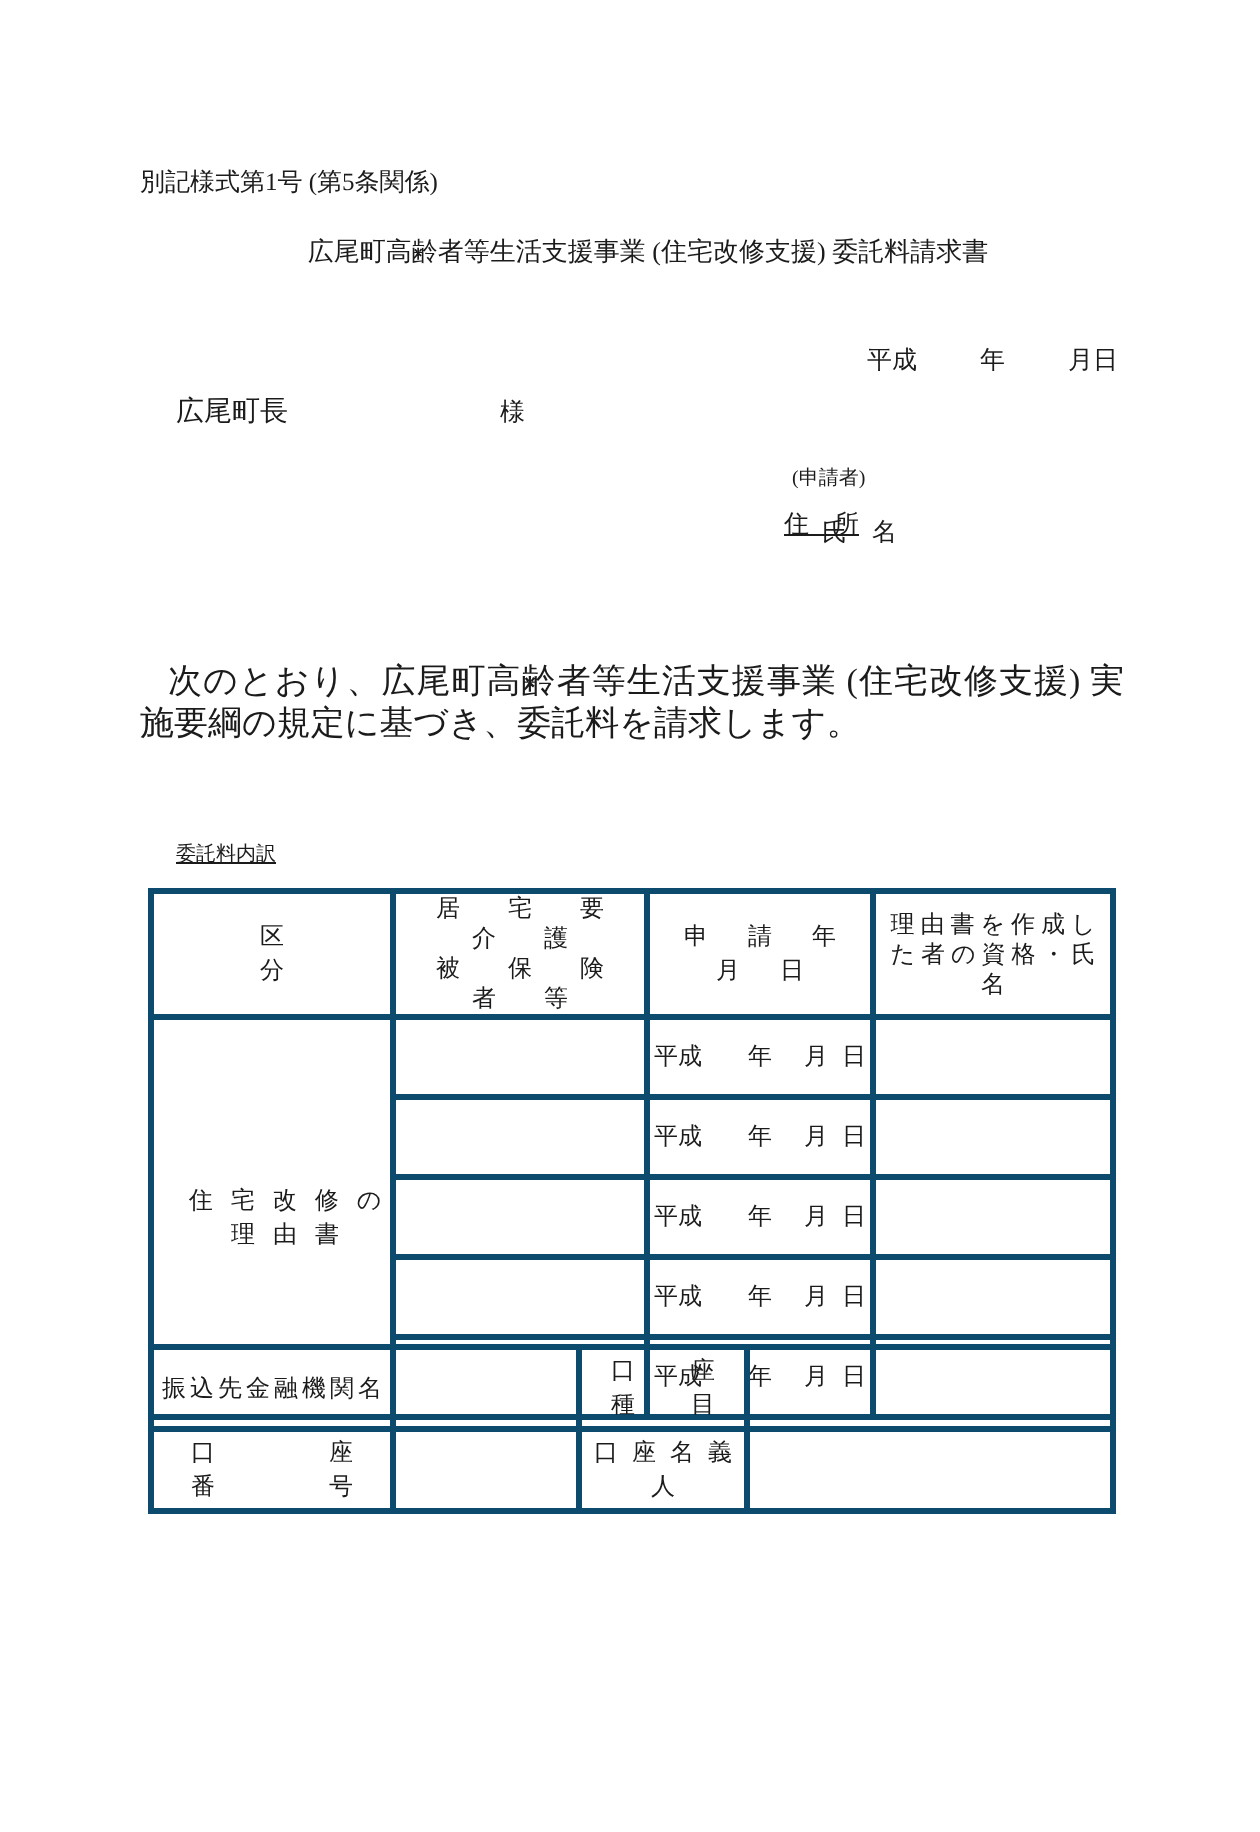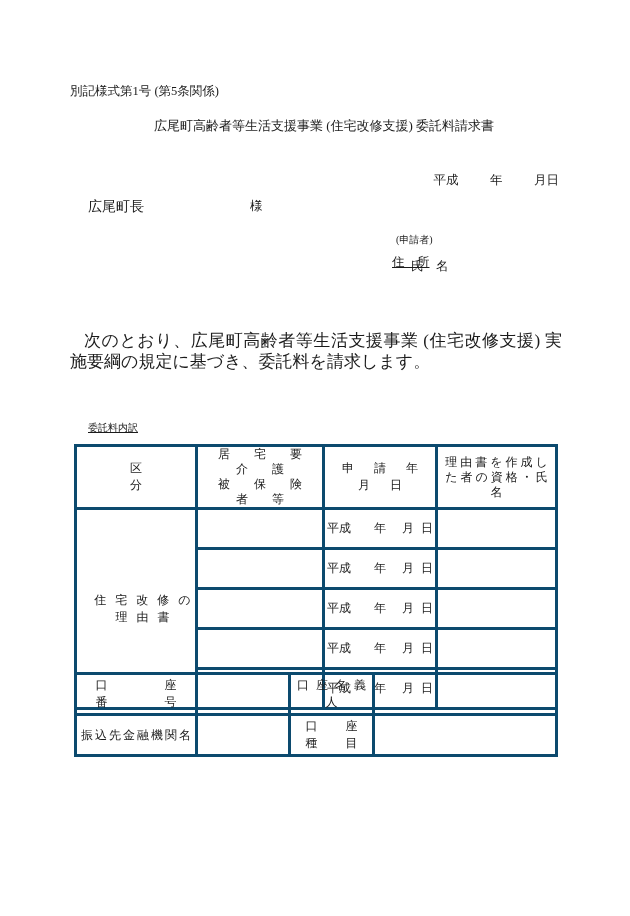--- a/index.html
+++ b/index.html
@@ -272,27 +272,27 @@
 
   <table id="bank-table">
     <colgroup>
       <col style="width:121px">
       <col style="width:93px">
       <col style="width:84px">
       <col style="width:183px">
     </colgroup>
     <tbody>
       <tr>
+        <td class="bank-label">振込先金融機関名</td>
+        <td></td>
+        <td class="bank-label-mid">口　座　種　目</td>
+        <td></td>
+      </tr>
+      <tr>
         <td class="bank-label-wide">口　　座　　番　　号</td>
         <td></td>
         <td class="bank-label">口 座 名 義 人</td>
-        <td></td>
-      </tr>
-      <tr>
-        <td class="bank-label">振込先金融機関名</td>
-        <td></td>
-        <td class="bank-label-mid">口　座　種　目</td>
         <td></td>
       </tr>
     </tbody>
   </table>
 
 </div>
 
 </body></html>

